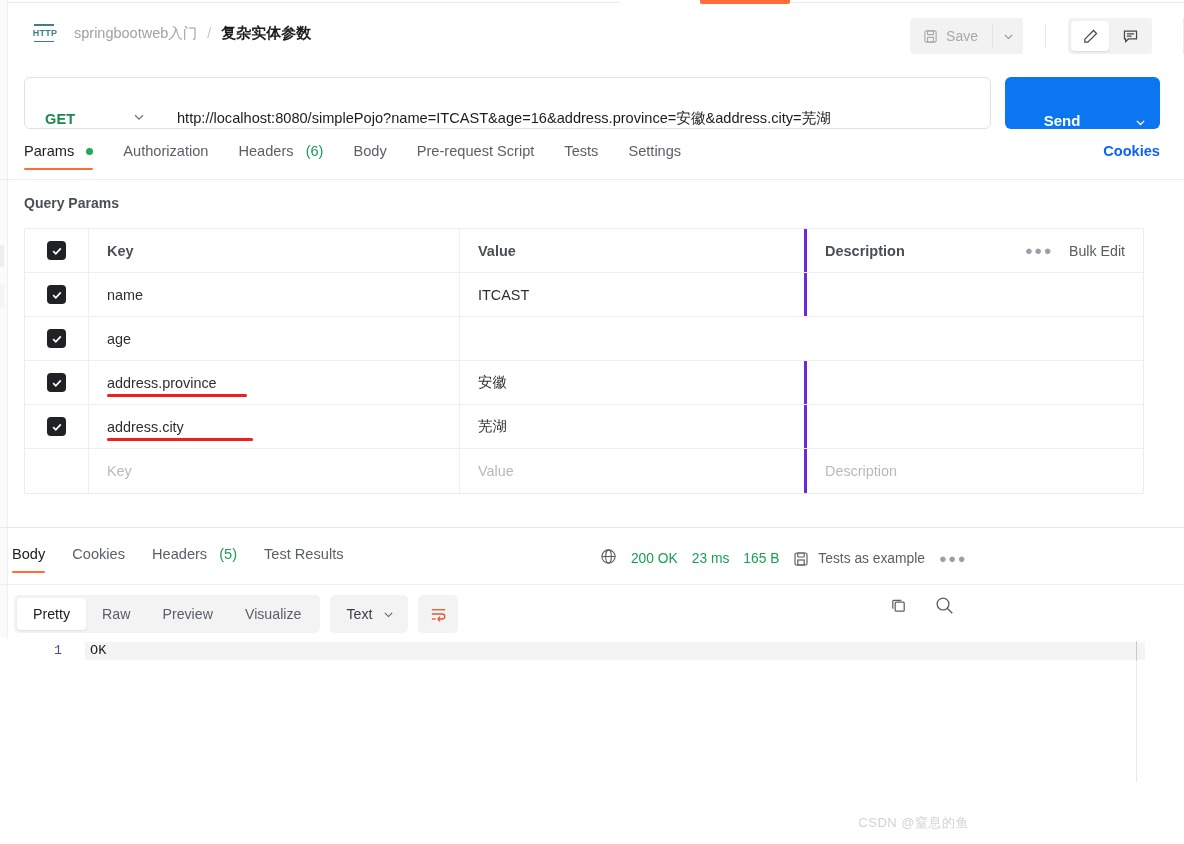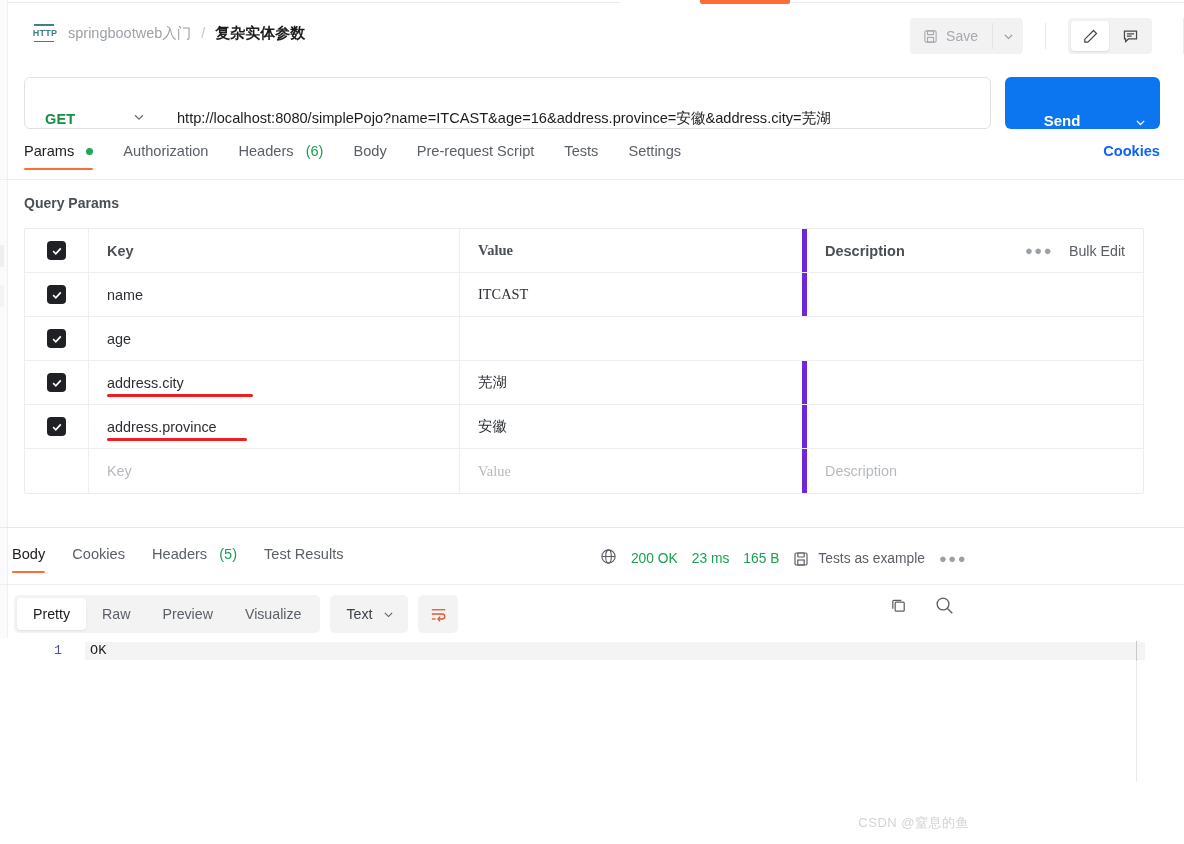--- a/index.html
+++ b/index.html
@@ -33,21 +33,21 @@
   .header { position:absolute; top:5px; left:8px; width:1176px; height:62px; background:#fff; }
   .breadcrumb { position:absolute; left:24px; top:17px; display:flex; align-items:center; gap:10px; }
   .http-badge {
     width:26px; height:22px; display:flex; align-items:center; justify-content:center;
     color:#3f7f85; font-size:9px; font-weight:700; letter-spacing:0.3px;
     position:relative;
   }
   .http-badge .bar-top { position:absolute; top:2px; left:2px; width:20px; height:1.5px; background:#3f7f85; }
   .http-badge .bar-bot { position:absolute; bottom:2px; left:2px; width:20px; height:1.5px; background:#3f7f85; }
   .http-badge .txt { position:relative; top:0px; font-family:"Liberation Sans", sans-serif; }
-  .bc-collection { color:#9da2a8; font-size:14.5px; }
+  .bc-collection { color:#9da2a8; font-size:14.5px;margin-left:6px; }
   .bc-sep { color:#c4c8cc; font-size:14.5px; }
   .bc-name { color:#1c1c1c; font-size:15px; font-weight:700; }
 
   .header-right { position:absolute; right:32px; top:13px; display:flex; align-items:center; gap:8px; }
   .save-group { display:flex; align-items:stretch; background:#f2f2f3; border-radius:4px; height:36px; overflow:hidden; }
   .save-btn { display:flex; align-items:center; gap:8px; padding:0 14px 0 13px; color:#a6a9ad; font-size:14px; }
   .save-divider { width:1px; background:#e3e4e6; margin:5px 0; }
   .save-caret { display:flex; align-items:center; justify-content:center; width:30px; color:#8d9195; }
   .vline { width:1px; height:26px; background:#e6e7e9; margin:0 14px; }
   .icon-group { display:flex; align-items:stretch; background:#f2f2f3; border-radius:4px; height:36px; padding:3px; gap:2px; }
@@ -83,21 +83,21 @@
 
   
   .qp-title { position:absolute; top:195px; left:24px; font-size:14px; font-weight:700; color:#4a4f55; }
   .table { position:absolute; top:228px; left:24px; width:1120px; border:1px solid #ececec; border-radius:2px; }
   .trow { display:flex; align-items:stretch; border-bottom:1px solid #efefef; height:44px; }
   .trow:last-child { border-bottom:none; }
   .cb-cell { width:64px; display:flex; align-items:center; justify-content:center; border-right:1px solid #efefef; }
   .cbox { width:19px; height:19px; border-radius:4px; background:#1f2124; display:flex; align-items:center; justify-content:center; }
   .cbox svg { display:block; }
   .c-key { width:371px; display:flex; align-items:center; padding-left:18px; border-right:1px solid #efefef; position:relative; }
-  .c-val { width:347px; display:flex; align-items:center; padding-left:18px; border-right:5px solid #6d28d9;font-family:Liberation Serif, serif; }
+  .c-val { width:347px; display:flex; align-items:center; padding-left:18px; border-right:3px solid #6d28d9; }
   .c-desc { flex:1; display:flex; align-items:center; padding-left:18px; }
   .hdr-text { font-size:14.5px; font-weight:700; color:#4a4f55; }
   .cell-text { font-size:14.4px; color:#2b2f34; }
   .ph-text { font-size:14.4px; color:#b6babe; }
   .bulk-wrap { display:flex; align-items:center; gap:16px; margin-left:auto; padding-right:18px; }
   .dots { color:#9aa0a6; letter-spacing:1.5px; font-size:13px; }
   .bulk-edit { font-size:14.2px; color:#585d63; }
   .underline-red { position:absolute; left:18px; bottom:7px; height:3px; background:#ee1f20; border-radius:2px; }
 
   
@@ -310,45 +310,45 @@
 
     <div class="trow">
       <div class="cb-cell">
         <div class="cbox">
           <svg width="12" height="12" viewBox="0 0 14 14" fill="none" stroke="#ffffff" stroke-width="2">
               <path d="M2.5 7.2 L5.6 10.2 L11.4 4"></path>
             </svg>
         </div>
       </div>
       <div class="c-key">
-        <span class="cell-text">address.city</span>
-        <span class="underline-red" style="width:146px;"></span>
+        <span class="cell-text">address.province</span>
+        <span class="underline-red" style="width:140px;"></span>
       </div>
       <div class="c-val">
-        <span class="cell-text">芜湖</span>
+        <span class="cell-text">安徽</span>
       </div>
       <div class="c-desc">
         <span class="cell-text"></span>
       </div>
     </div>
 
     <div class="trow">
       <div class="cb-cell">
         <div class="cbox">
           <svg width="12" height="12" viewBox="0 0 14 14" fill="none" stroke="#ffffff" stroke-width="2">
               <path d="M2.5 7.2 L5.6 10.2 L11.4 4"></path>
             </svg>
         </div>
       </div>
       <div class="c-key">
-        <span class="cell-text">address.province</span>
-        <span class="underline-red" style="width:140px;"></span>
+        <span class="cell-text">address.city</span>
+        <span class="underline-red" style="width:146px;"></span>
       </div>
       <div class="c-val">
-        <span class="cell-text">安徽</span>
+        <span class="cell-text">芜湖</span>
       </div>
       <div class="c-desc">
         <span class="cell-text"></span>
       </div>
     </div>
 
     <div class="trow">
       <div class="cb-cell"></div>
       <div class="c-key">
         <span class="ph-text">Key</span>

